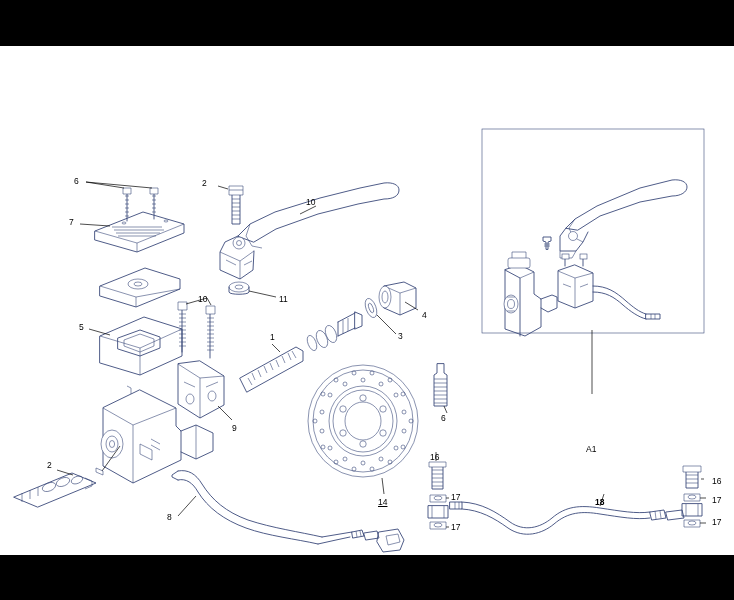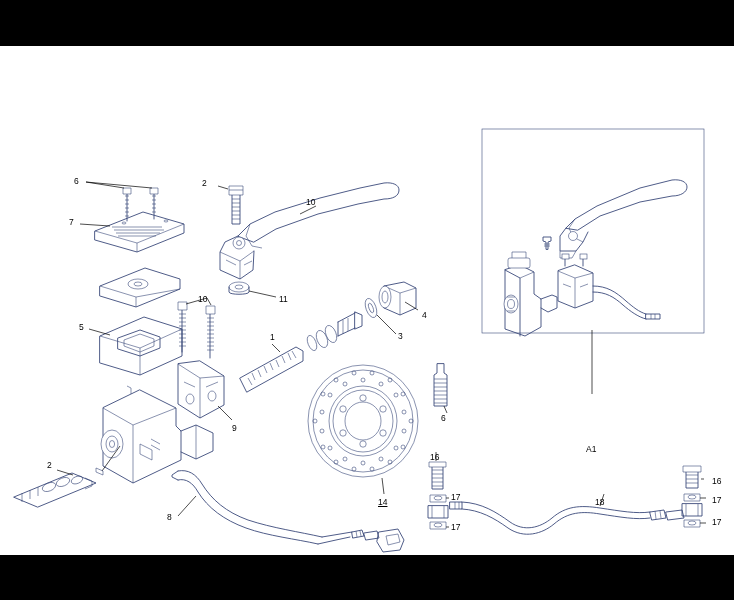--- a/index.html
+++ b/index.html
@@ -352,20 +352,20 @@
     <div class="callout" style="left:398px; top:285px;">3</div>
     <div class="callout" style="left:270px; top:286px;">1</div>
     <div class="callout" style="left:232px; top:377px;">9</div>
     <div class="callout" style="left:441px; top:367px;">6</div>
     <div class="callout" style="left:430px; top:406px;">16</div>
     <div class="callout" style="left:47px;  top:414px;">2</div>
     <div class="callout" style="left:378px; top:451px;text-decoration:underline;">14</div>
     <div class="callout" style="left:451px; top:446px;">17</div>
     <div class="callout" style="left:451px; top:476px;">17</div>
     <div class="callout" style="left:167px; top:466px;">8</div>
-    <div class="callout" style="left:595px; top:451px;">18</div>
+    <div class="callout" style="left:595px; top:451px;font-weight:bold;">18</div>
     <div class="callout" style="left:712px; top:430px;">16</div>
     <div class="callout" style="left:712px; top:449px;">17</div>
     <div class="callout" style="left:712px; top:471px;">17</div>
     <div class="callout" style="left:586px; top:352px;margin-top:46px;">A1</div>
 
   </div>
 </div>
 
 </body></html>

